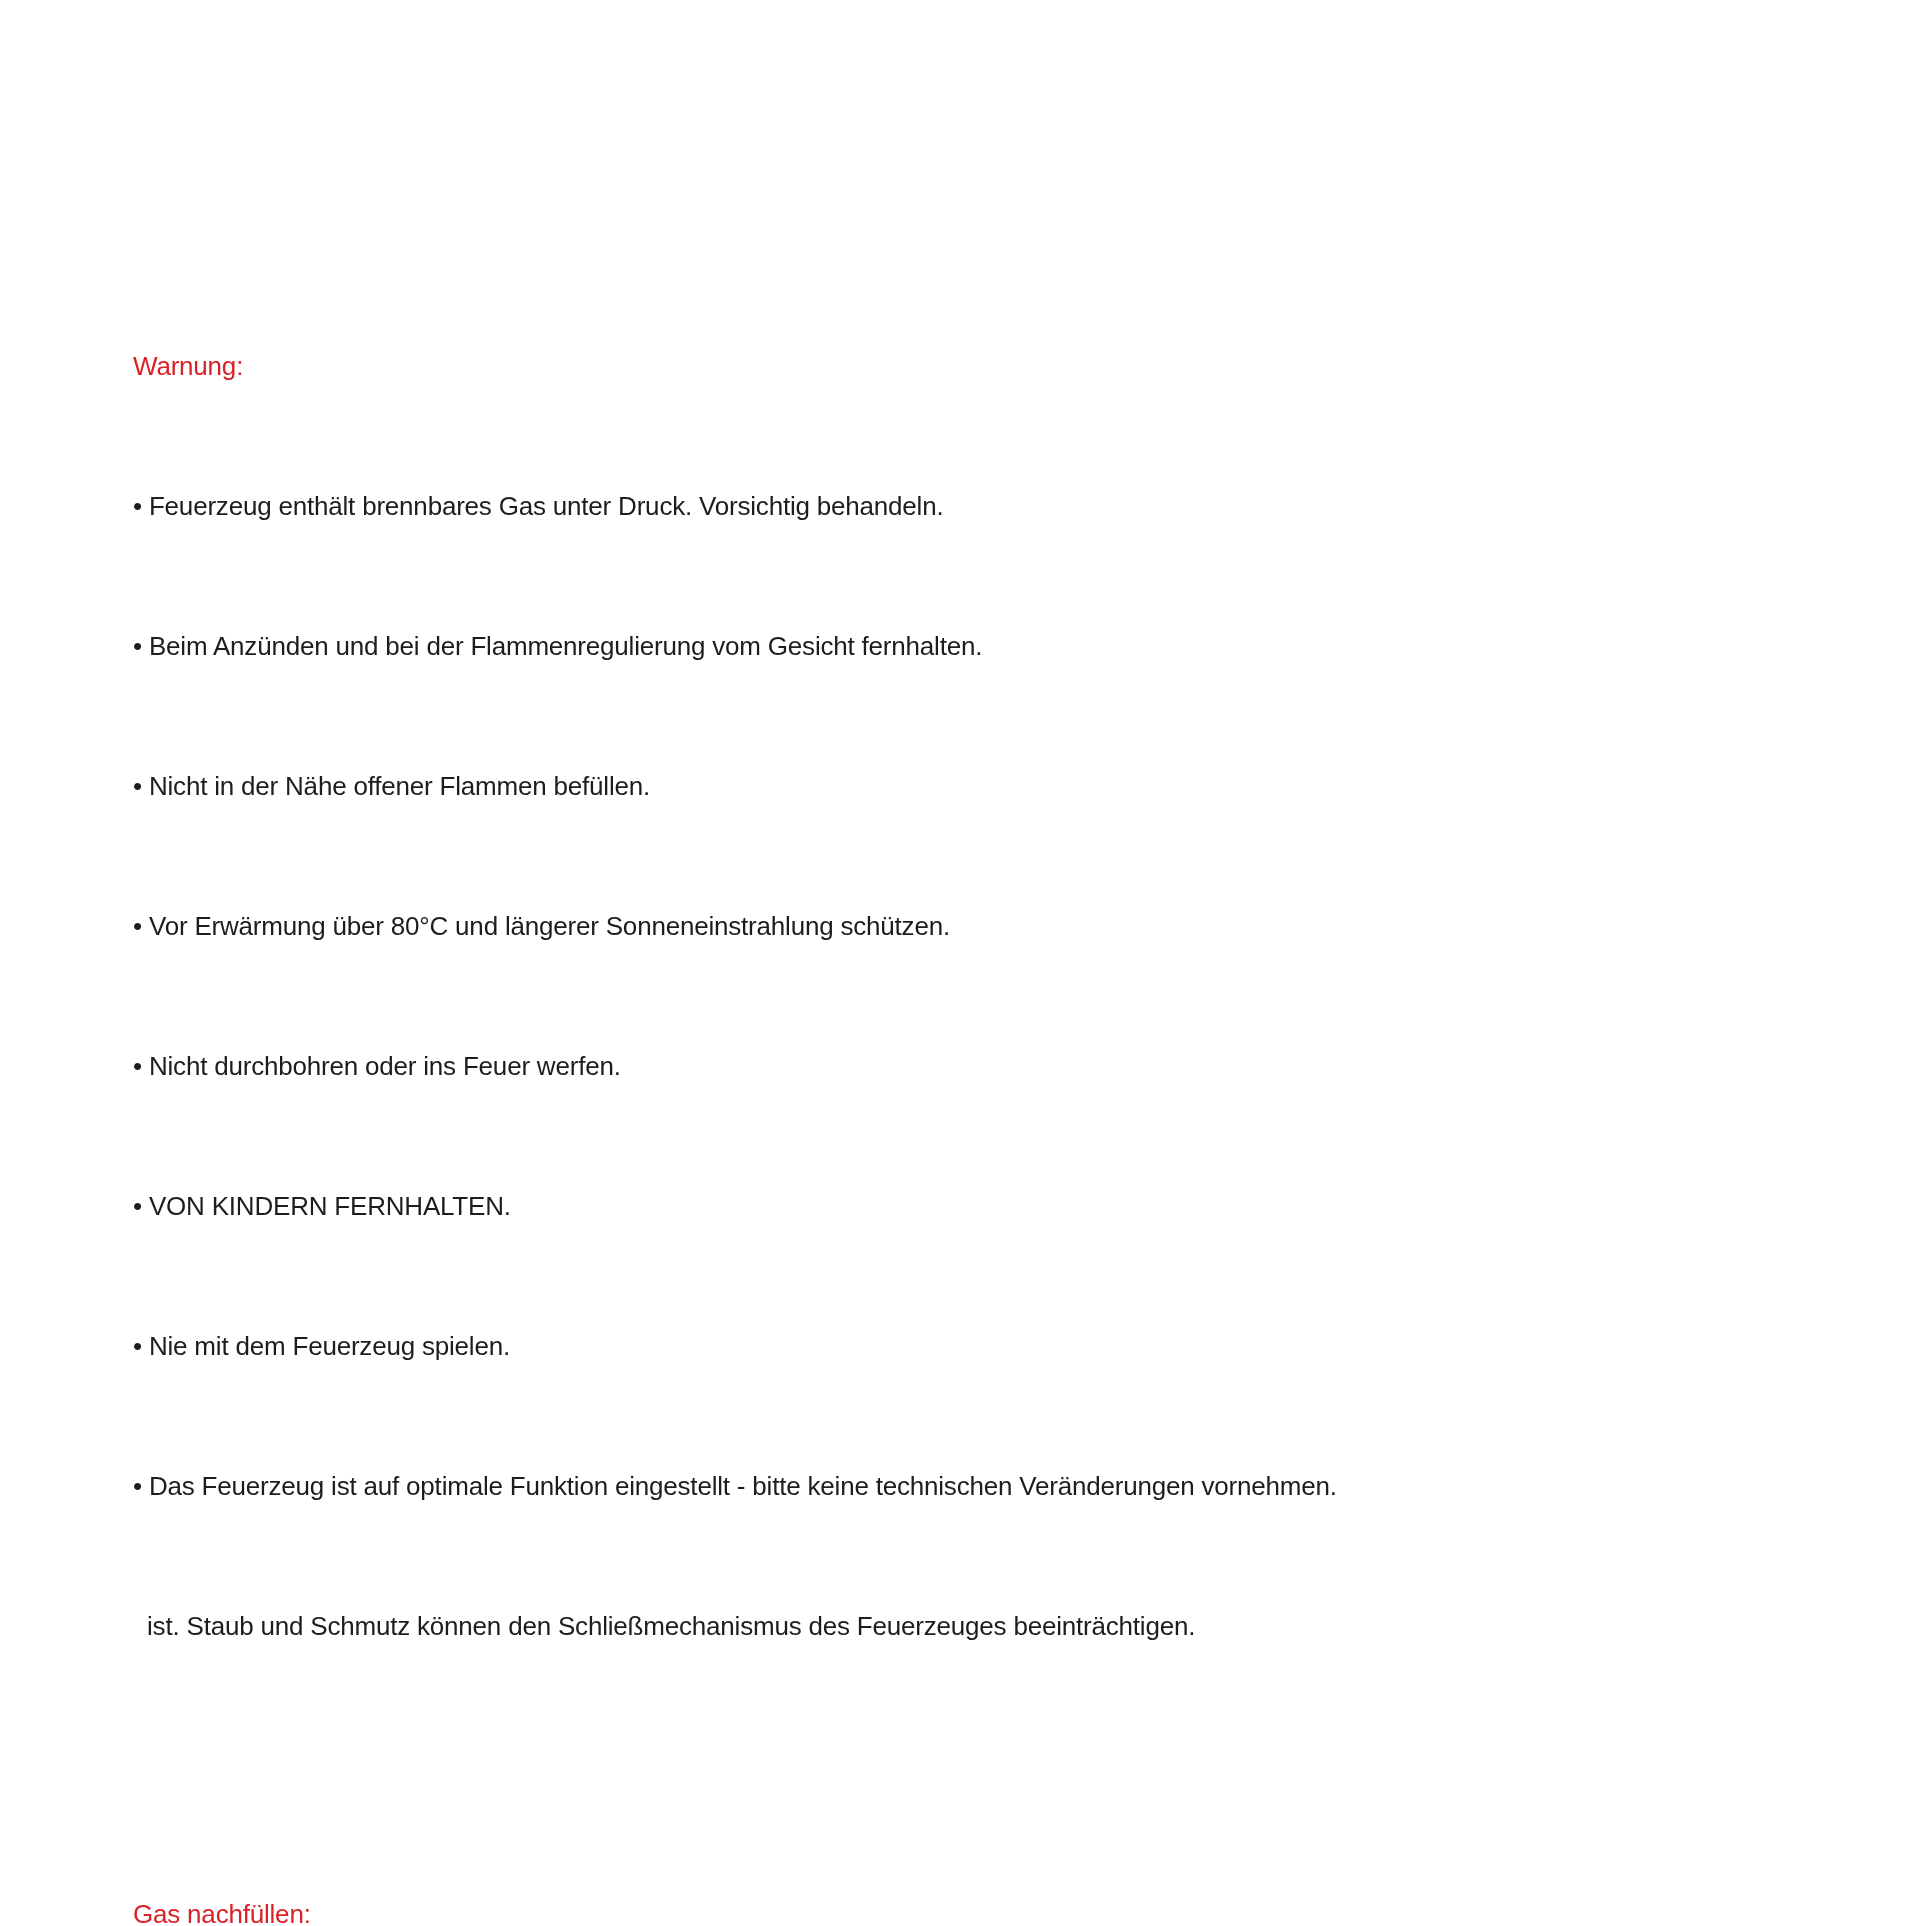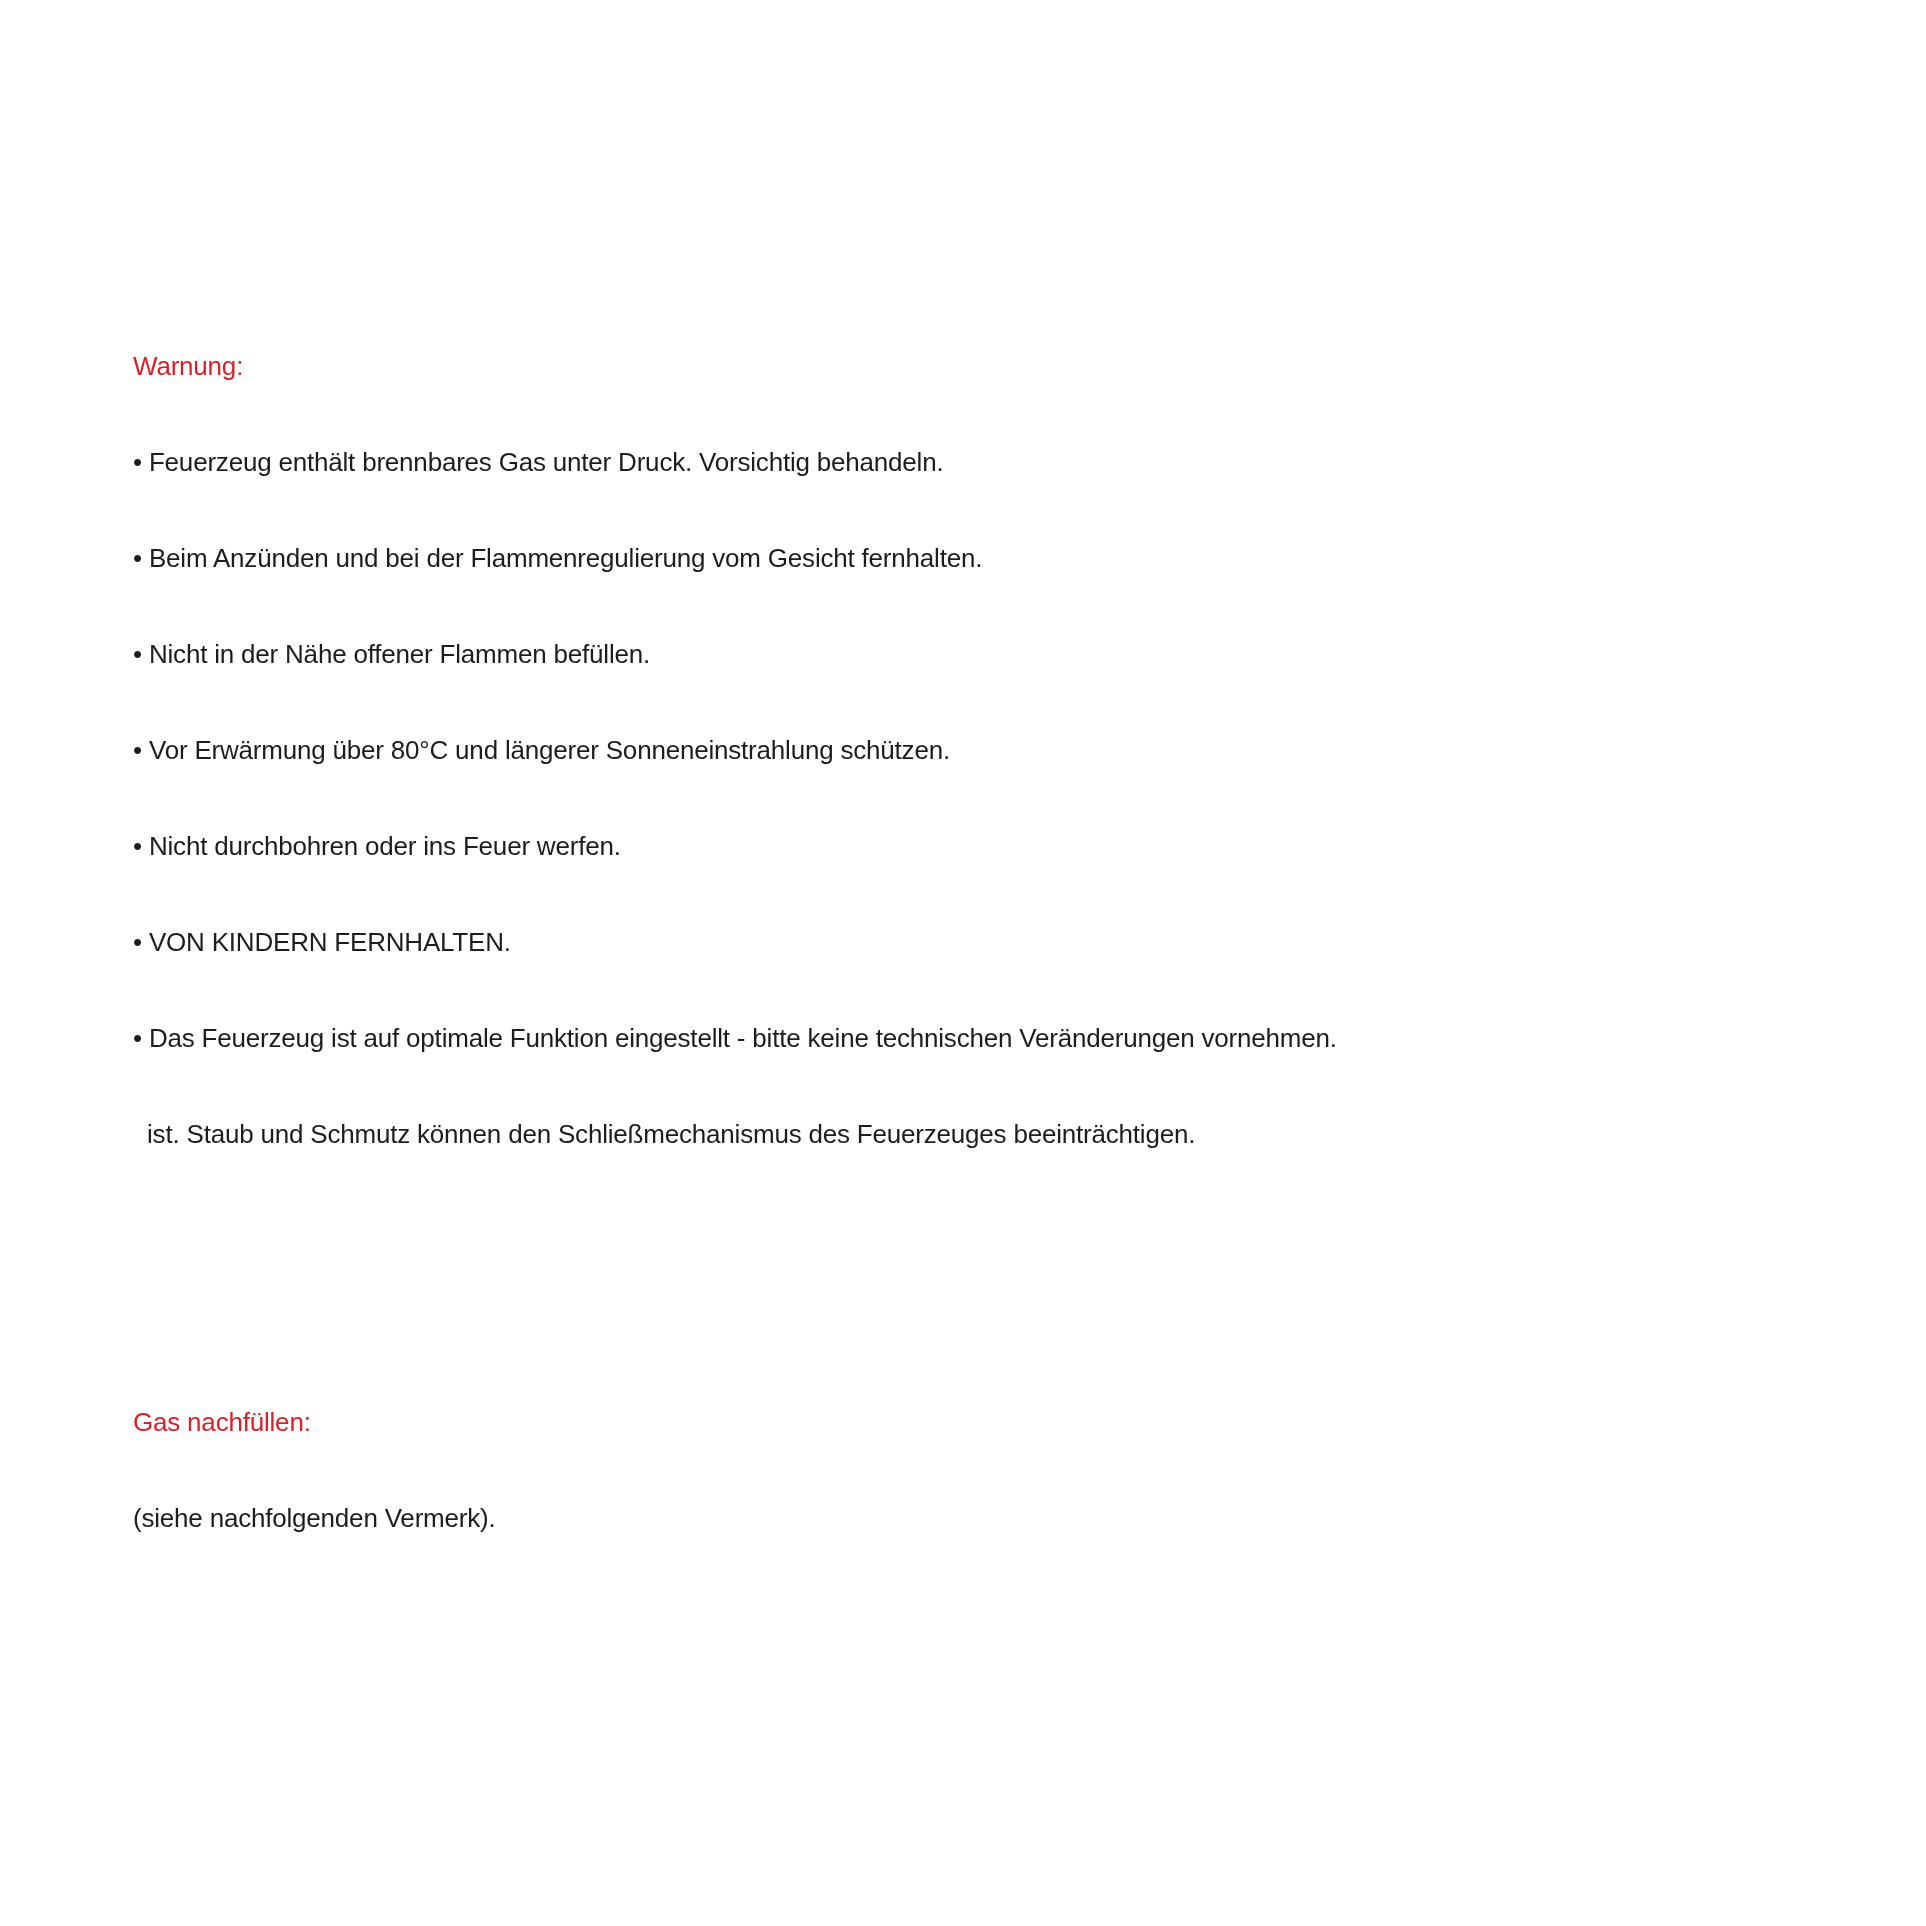--- a/index.html
+++ b/index.html
@@ -30,36 +30,38 @@
     margin: 0 0 32px 0;
   }
   .section:last-child {
     margin-bottom: 0;
   }
   .heading {
     color: #da2128;
   }
   .line {
     min-height: 32px;
+    margin-top: 44px;
   }
 </style>
 </head>
 <body>
 
 <div class="page">
   <div class="content">
 
     <div class="section">
       <div class="heading">Warnung:</div>
       <div class="line">• Feuerzeug enthält brennbares Gas unter Druck. Vorsichtig behandeln.</div>
       <div class="line">• Beim Anzünden und bei der Flammenregulierung vom Gesicht fernhalten.</div>
       <div class="line">• Nicht in der Nähe offener Flammen befüllen.</div>
       <div class="line">• Vor Erwärmung über 80°C und längerer Sonneneinstrahlung schützen.</div>
       <div class="line">• Nicht durchbohren oder ins Feuer werfen.</div>
       <div class="line">• VON KINDERN FERNHALTEN.</div>
+      <div class="line">• Nie mit dem Feuerzeug spielen.</div>
       <div class="line">• Das Feuerzeug ist auf optimale Funktion eingestellt - bitte keine technischen Veränderungen vornehmen.</div>
       <div class="line">  ist. Staub und Schmutz können den Schließmechanismus des Feuerzeuges beeinträchtigen.</div>
     </div>
 
     <div class="section">
       <div class="heading">Gas nachfüllen:</div>
       <div class="line">(siehe nachfolgenden Vermerk).</div>
     </div>
 
     

